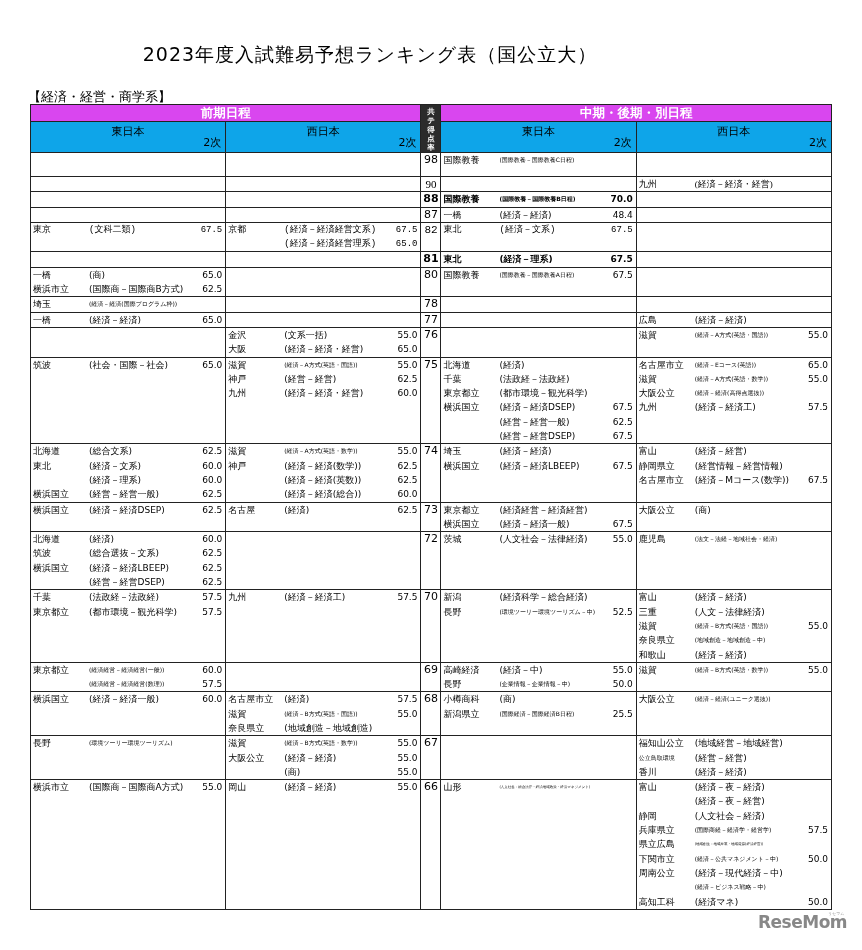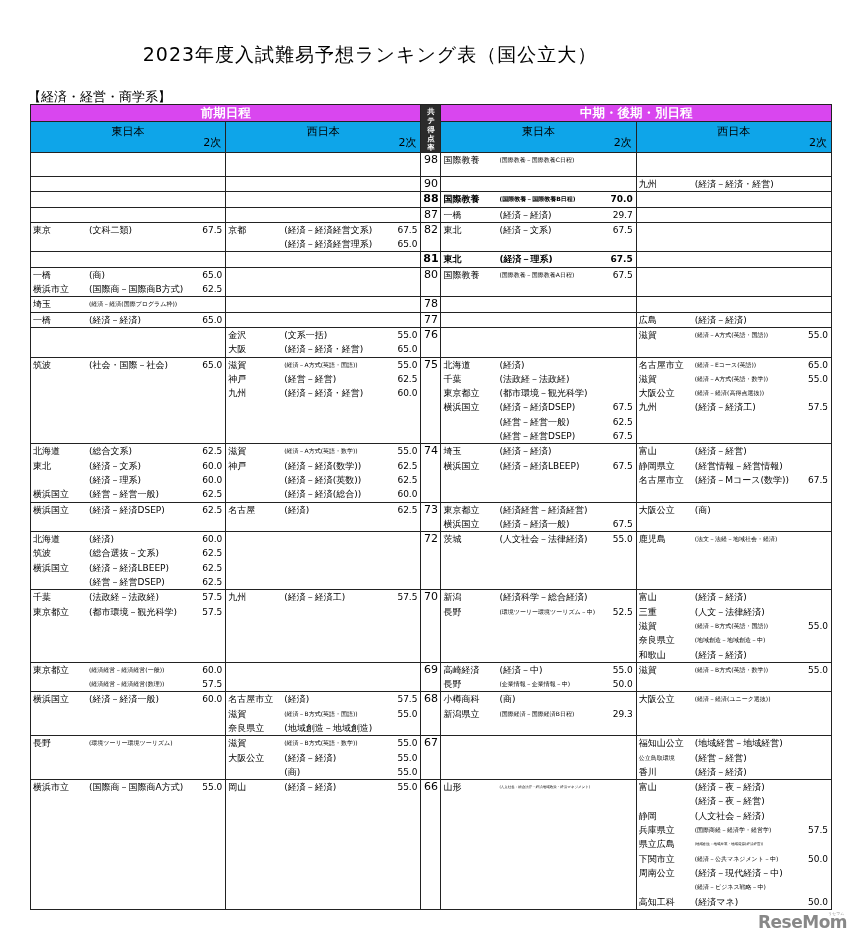--- a/index.html
+++ b/index.html
@@ -75,21 +75,21 @@
         <td class="score">98</td>
         <td class="cell">
           <div class="ln">
             <span class="u">国際教養</span>
             <span class="d s">(国際教養－国際教養C日程)</span>
             <span class="v"></span>
           </div>
         </td>
         <td class="cell"></td>
       </tr>
-      <tr style="height: 14px;">
+      <tr style="height: 14px; font-family: Liberation Serif, serif;">
         <td class="cell"></td>
         <td class="cell"></td>
         <td class="score">90</td>
         <td class="cell"></td>
         <td class="cell">
           <div class="ln">
             <span class="u">九州</span>
             <span class="d">(経済－経済・経営)</span>
             <span class="v"></span>
           </div>
@@ -109,26 +109,26 @@
         <td class="cell"></td>
       </tr>
       <tr style="height: 14px;">
         <td class="cell"></td>
         <td class="cell"></td>
         <td class="score">87</td>
         <td class="cell">
           <div class="ln">
             <span class="u">一橋</span>
             <span class="d">(経済－経済)</span>
-            <span class="v">29.7</span>
-          </div>
-        </td>
-        <td class="cell"></td>
-      </tr>
-      <tr style="height: 29px;">
+            <span class="v">48.4</span>
+          </div>
+        </td>
+        <td class="cell"></td>
+      </tr>
+      <tr style="height: 29px; font-family: Liberation Mono, monospace;">
         <td class="cell">
           <div class="ln">
             <span class="u">東京</span>
             <span class="d">(文科二類)</span>
             <span class="v">67.5</span>
           </div>
         </td>
         <td class="cell">
           <div class="ln">
             <span class="u">京都</span>
@@ -601,21 +601,21 @@
         <td class="score">68</td>
         <td class="cell">
           <div class="ln">
             <span class="u">小樽商科</span>
             <span class="d">(商)</span>
             <span class="v"></span>
           </div>
           <div class="ln">
             <span class="u">新潟県立</span>
             <span class="d s">(国際経済－国際経済B日程)</span>
-            <span class="v">29.3</span>
+            <span class="v">25.5</span>
           </div>
         </td>
         <td class="cell">
           <div class="ln">
             <span class="u">大阪公立</span>
             <span class="d s">(経済－経済(ユニーク選抜))</span>
             <span class="v"></span>
           </div>
         </td>
       </tr>

